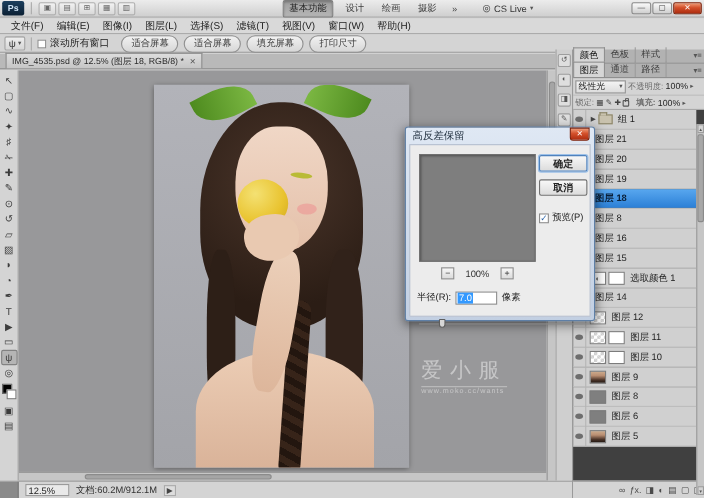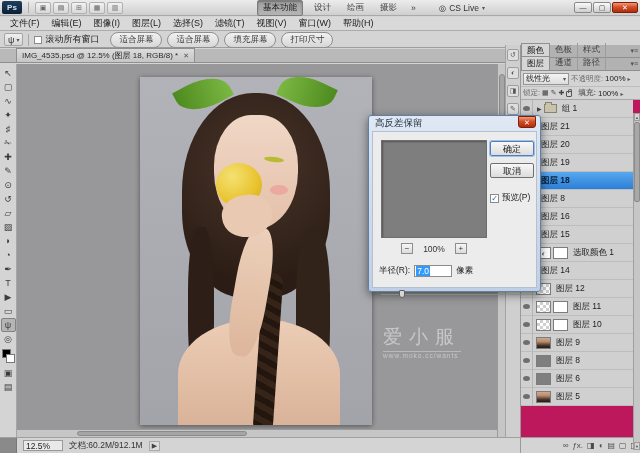--- a/index.html
+++ b/index.html
@@ -42,21 +42,21 @@
               background:linear-gradient(#efefef,#d6d6d6); padding:0 3px; height:13px; font-size:9px; color:#333; }
   .opt-check { display:flex; align-items:center; gap:3px; }
   .checkbox { width:8px; height:8px; border:1px solid #8b8b8b; background:#fff; display:inline-block; }
   .opt-btn { border:1px solid #909090; border-radius:8px; background:linear-gradient(#f1f1f1,#d7d7d7);
              font-size:8.5px; color:#3a3a3a; padding:1px 8px; }
   .opt-sep { width:1px; height:12px; background:#aaa; }
 
   
   .tabrow { position:absolute; left:0; top:49px; width:505px; height:14px; background:#b9b9b9;
             border-bottom:1px solid #8f8f8f; display:flex; align-items:flex-end; }
-  .doctab { margin-left:16px; height:14px; background:linear-gradient(#dcdcdc,#c6c6c6);
+  .doctab { margin-left:5px; height:14px; background:linear-gradient(#dcdcdc,#c6c6c6);
             border:1px solid #8f8f8f; border-bottom:none; display:flex; align-items:center;
             gap:5px; padding:0 5px; font-size:8px; color:#2a2a2a; }
   .doctab .x { color:#555; font-size:7px; }
 
   
   .toolcol { position:absolute; left:0; top:64px; width:17px; height:373px; background:#d4d4d4;
              border-right:1px solid #a5a5a5; display:flex; flex-direction:column; align-items:center; padding-top:2px; }
   .tool { width:15px; height:14px; font-size:9px; line-height:14px; text-align:center; color:#3c3c3c; }
   .tool.sel { background:#b5b5b5; border:1px solid #828282; border-radius:2px; line-height:12px; }
   .swatches { position:relative; width:15px; height:16px; margin:2px 0; }
@@ -109,21 +109,21 @@
   .blendsel { width:46px; height:12px; border:1px solid #969696; background:linear-gradient(#f4f4f4,#dcdcdc);
               font-size:8px; display:flex; justify-content:space-between; align-items:center; padding:0 2px; color:#222; }
   .tinylabel { font-size:7.5px; color:#6b6b6b; }
   .tinyval { font-size:8px; color:#222; }
   .spin { font-size:6px; color:#555; }
   .lockrow { height:13px; display:flex; align-items:center; gap:2px; padding:0 2px; border-bottom:1px solid #a8a8a8; }
   .lockicons { display:flex; gap:2px; font-size:7px; color:#444; }
   .minilock { width:6px; height:6px; border:1px solid #555; border-radius:1px; position:relative; margin-top:1px; }
   .minilock::before { content:""; position:absolute; left:1px; top:-3px; width:2px; height:3px; border:1px solid #555; border-bottom:none; border-radius:2px 2px 0 0; }
 
-  .layers-wrap { position:relative; height:337px; overflow:hidden; background:#be185d; }
+  .layers-wrap { position:relative; height:337px; overflow:hidden; background:#404040; }
   .layers-list { position:absolute; left:0; top:0; width:112px; }
   .layer-row { height:18px; border-bottom:1px solid #bdbdbd; background:#d0d0d0; display:flex; align-items:center; }
   .layer-row.sel { background:linear-gradient(#58a7ef,#2b7fd6); }
   .layer-row.sel .lname { color:#0a2038; font-weight:bold; }
   .eyewell { width:12px; height:18px; border-right:1px solid #b5b5b5; display:flex; align-items:center; justify-content:center; }
   .eye { width:7px; height:5px; background:#6e6e6e; border-radius:50%; }
   .thumbs { display:flex; align-items:center; gap:2px; padding:0 3px; }
   .thumb { width:15px; height:12px; border:1px solid #7c7c7c; background:#fff; }
   .thumb.checker { background-color:#fff;
     background-image:linear-gradient(45deg,#cfcfcf 25%,transparent 25%,transparent 75%,#cfcfcf 75%),
@@ -163,21 +163,21 @@
                background:linear-gradient(#ef9a76,#d34f2a 45%,#ad2d10); border:1px solid #7e1f07;
                border-radius:0 0 3px 3px; color:#fff; font-size:7px; text-align:center; line-height:11px; }
   .dlg-body { position:absolute; left:3px; top:15px; right:3px; bottom:3px; background:#ececec; border:1px solid #b4bfd0; }
   .dlg-preview { position:absolute; left:8px; top:8px; width:106px; height:98px; background:#7e7e7e;
                  border:1px solid #6f6f6f; box-shadow:inset 1px 1px 2px rgba(0,0,0,.35); }
   .dlg-zoomrow { position:absolute; left:8px; top:111px; width:106px; display:flex; align-items:center; justify-content:center; gap:10px; }
   .zbtn { width:12px; height:11px; border:1px solid #8d8d8d; background:linear-gradient(#f6f6f6,#dcdcdc);
           font-size:8px; line-height:9px; text-align:center; color:#333; }
   .zpct { font-size:8.5px; color:#333; }
   .dlg-btn { position:absolute; left:117px; width:44px; height:15px; border:1px solid #707070; border-radius:2px;
-             background:linear-gradient(#f8f8f8,#dcdcdc); font-size:9px; text-align:center; line-height:14px; color:#222; }
+             background:linear-gradient(#f8f8f8,#dcdcdc); font-size:9px; text-align:center; line-height:14px; color:#222;font-weight:bold; }
   .dlg-ok { top:9px; border-color:#4f82bd; box-shadow:0 0 0 1px #9cc0e8; }
   .dlg-cancel { top:31px; }
   .dlg-prevchk { position:absolute; left:117px; top:60px; display:flex; align-items:center; gap:3px; font-size:8.5px; color:#222; }
   .chk { width:9px; height:9px; background:#fff; border:1px solid #8b8b8b; color:#2b63a8; font-size:8px; line-height:8px; text-align:center; }
   .dlg-radius { position:absolute; left:6px; top:133px; display:flex; align-items:center; gap:4px; font-size:8.5px; color:#222; }
   .rad-input { width:38px; height:12px; background:#fff; border:1px solid #8b8b8b; font-size:8.5px; padding-left:1px; }
   .rad-input .selval { background:#3399ff; color:#fff; padding:0 1px; }
   .dlg-slider { position:absolute; left:8px; top:158px; width:155px; height:10px; }
   .dlg-slider .track { position:absolute; left:0; top:4px; width:100%; height:1px; background:#8a8a8a; }
   .dlg-slider .sthumb { position:absolute; left:18px; top:0px; width:6px; height:8px; background:#d6d6d6; border:1px solid #5f5f5f; border-radius:1px 1px 3px 3px; }

